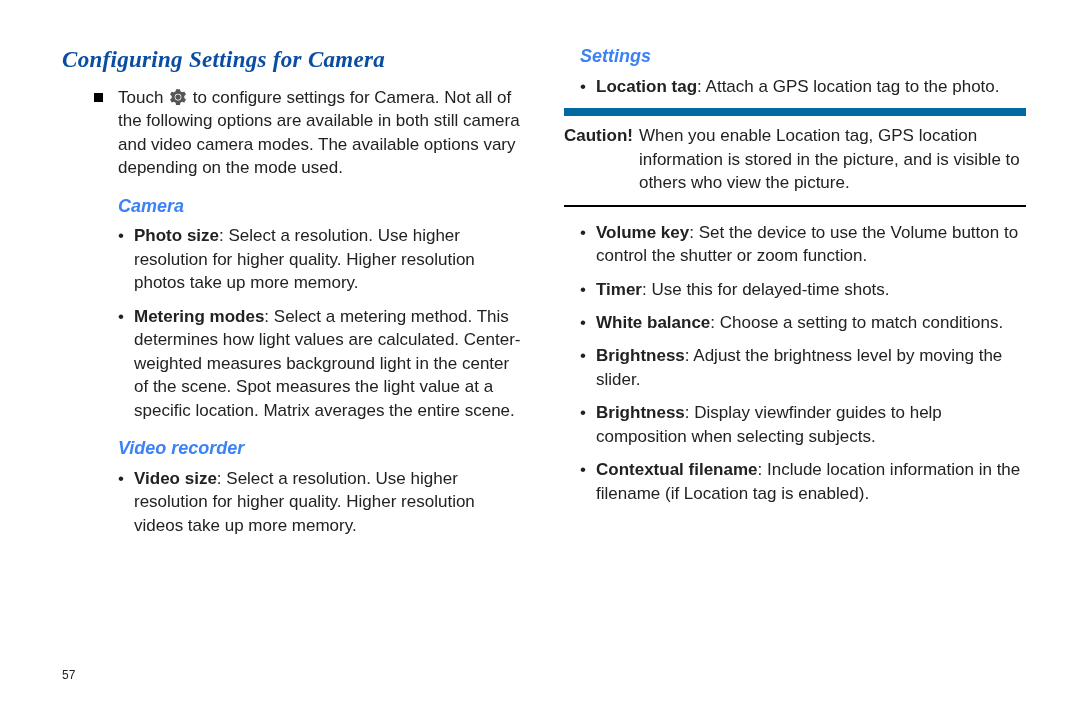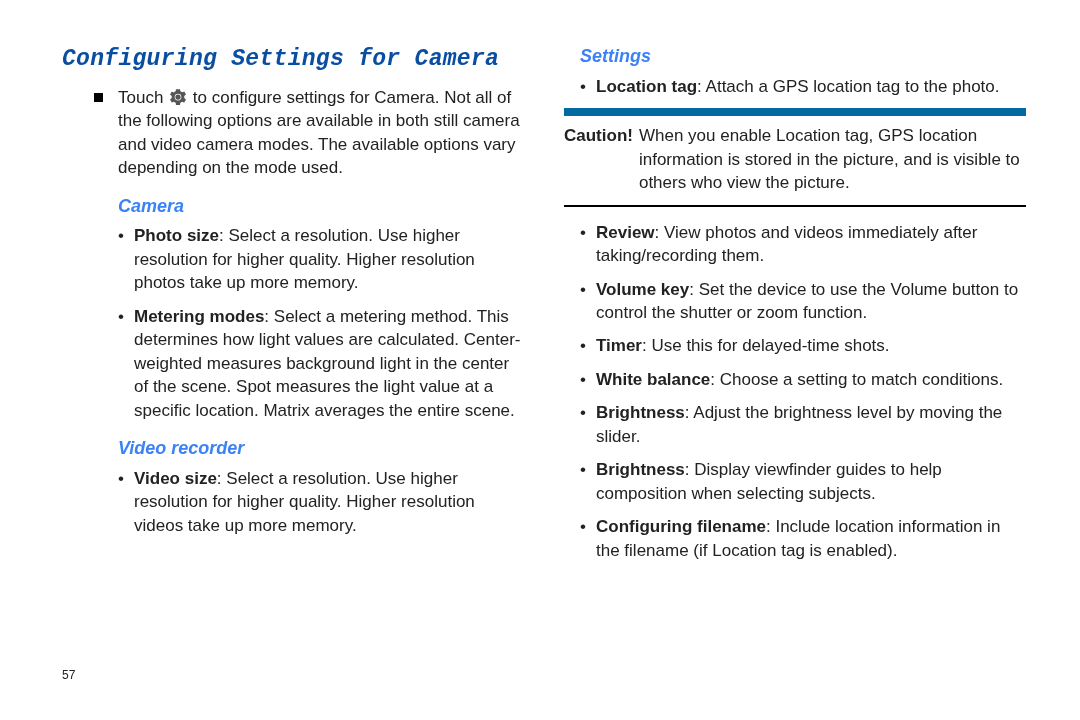--- a/index.html
+++ b/index.html
@@ -19,21 +19,21 @@
     column-gap: 40px;
     position: relative;
     height: 100%;
   }
   .col {
     flex: 1;
     min-width: 0;
     line-height: 1.38;
   }
   h2.title {
-    font-family: Liberation Mono, monospace;
+    font-family: Liberation Serif, serif;
     font-weight: 700;
     font-style: italic;
     color: #0a4ea2;
     font-size: 23px;
     margin: 0 0 10px 0;
     letter-spacing: 0.3px;
   }
   h3.sub {
     font-family: "Helvetica Neue", Helvetica, Arial, sans-serif;
     font-weight: 700;
@@ -147,24 +147,23 @@
     <ul class="bullets top">
       <li><span class="b">Location tag</span><span>: Attach a GPS location tag to the photo.</span></li>
     </ul>
 
     <div class="caution-block">
       <span class="label">Caution!</span>
       <span class="text">When you enable Location tag, GPS location information is stored in the picture, and is visible to others who view the picture.</span>
     </div>
 
     <ul class="bullets top">
-      <li><span class="b">Review</span><span>: View photos and videos immediately after taking/recording them.</span></li>
       <li><span class="b">Volume key</span><span>: Set the device to use the Volume button to control the shutter or zoom function.</span></li>
       <li><span class="b">Timer</span><span>: Use this for delayed-time shots.</span></li>
       <li><span class="b">White balance</span><span>: Choose a setting to match conditions.</span></li>
       <li><span class="b">Brightness</span><span>: Adjust the brightness level by moving the slider.</span></li>
       <li><span class="b">Brightness</span><span>: Display viewfinder guides to help composition when selecting subjects.</span></li>
-      <li><span class="b">Configuring filename</span><span>: Include location information in the filename (if Location tag is enabled).</span></li>
+      <li><span class="b">Contextual filename</span><span>: Include location information in the filename (if Location tag is enabled).</span></li>
     </ul>
   </div>
 
   <div class="page-num">57</div>
 </div>
 
 </body></html>

